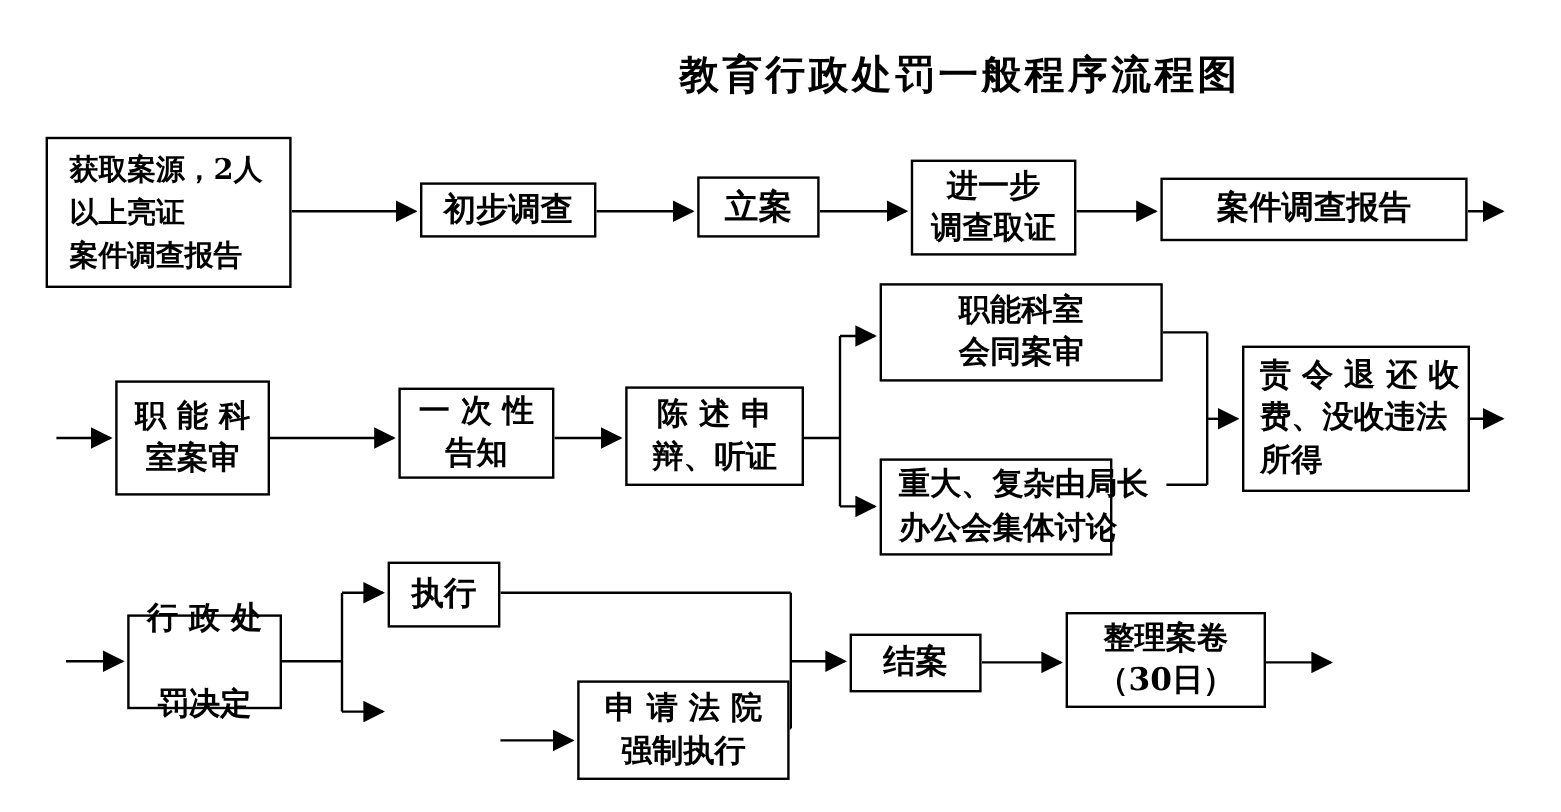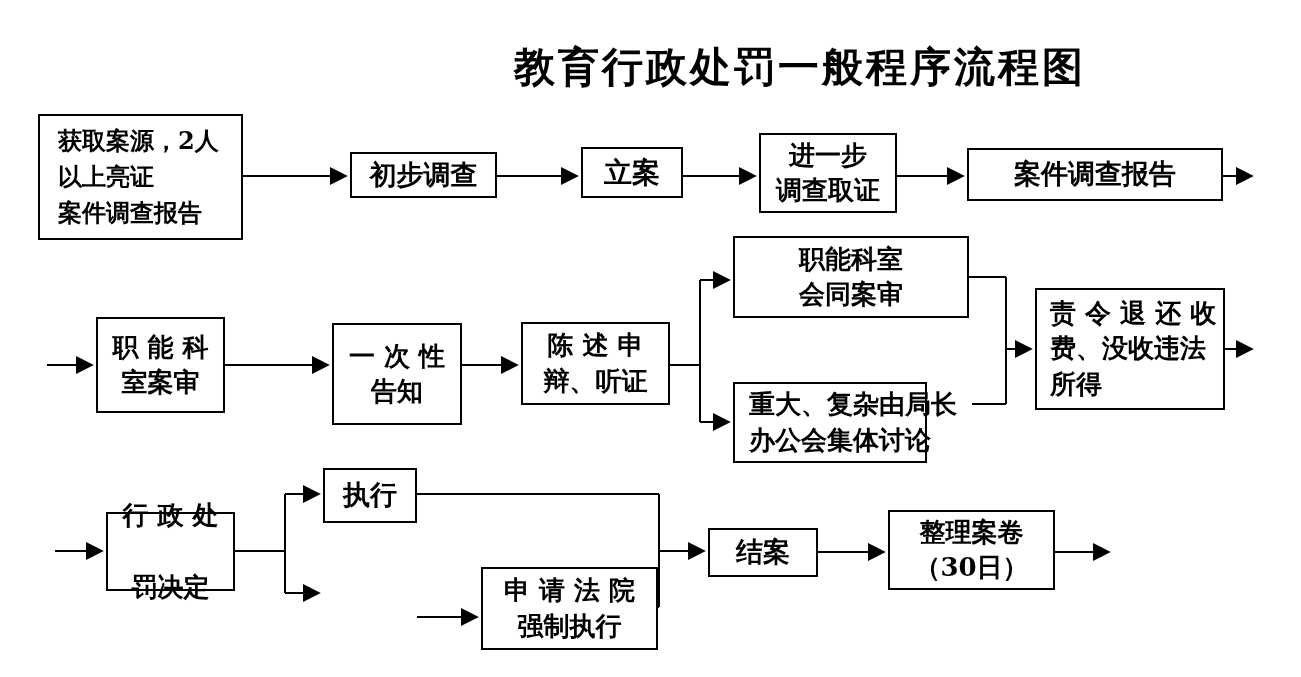--- a/index.html
+++ b/index.html
@@ -10,21 +10,21 @@
     font-family:"DejaVu Serif","Liberation Serif",serif;
     color:#000;
     overflow:hidden;
   }
   .title{
     position:absolute;
     top:40px;left:420px;width:760px;
     text-align:center;
     font-family:"DejaVu Sans","Liberation Sans",sans-serif;
     font-weight:bold;
-    font-size:41px;
+    font-size:33px;
     letter-spacing:3px;
     white-space:nowrap;
   }
   .wires{position:absolute;top:0;left:0;width:1301px;height:677px;}
   .node{
     position:absolute;
     border:2px solid #000;
     background:#fff;
     box-sizing:border-box;
     display:flex;
@@ -40,21 +40,21 @@
   .node.left{align-items:flex-start;text-align:left;}
   .ln{display:block;}
 
   
   .n-source   {left:38px;  top:114px; width:205px; height:126px; font-size:24px; padding-left:18px; line-height:1.5;}
   .n-prelim   {left:350px; top:152px; width:147px; height:46px;  font-size:27px;}
   .n-filing   {left:581px; top:147px; width:102px; height:51px;  font-size:28px;}
   .n-further  {left:759px; top:133px; width:138px; height:80px;}
   .n-report   {left:967px; top:148px; width:256px; height:53px;  font-size:27px;}
   .n-deptrev  {left:96px;  top:317px; width:129px; height:96px;}
-  .n-onetime  {left:332px; top:323px; width:130px; height:102px;}
+  .n-onetime  {left:332px; top:323px; width:130px; height:76px;}
   .n-statement{left:521px; top:322px; width:149px; height:83px;}
   .n-jointrev {left:733px; top:236px; width:236px; height:82px;}
   .n-major    {left:733px; top:382px; width:194px; height:81px; padding-left:14px;}
   .n-refund   {left:1035px;top:288px; width:190px; height:122px; padding-left:13px;}
   .n-decision {left:106px; top:512px; width:129px; height:79px;gap:36px;}
   .n-execute  {left:323px; top:468px; width:94px;  height:55px; font-size:27px;}
   .n-urge     {left:323px; top:565px; width:94px;  height:56px; font-size:27px;}
   .n-court    {left:481px; top:567px; width:177px; height:83px;}
   .n-close    {left:708px; top:528px; width:110px; height:49px; font-size:27px;}
   .n-archive30{left:888px; top:510px; width:167px; height:80px;}

